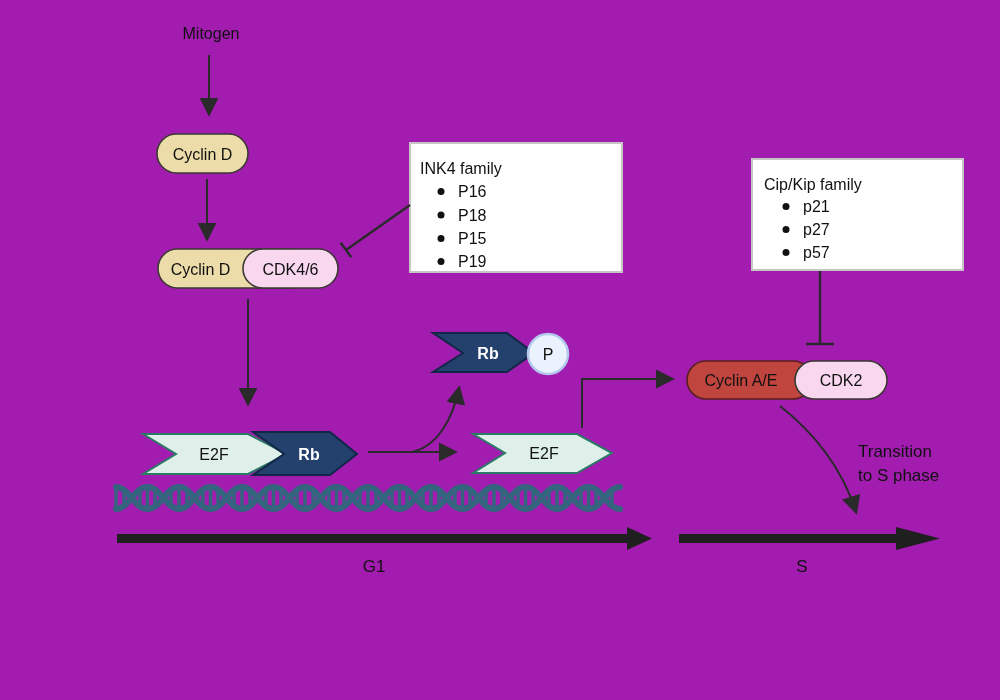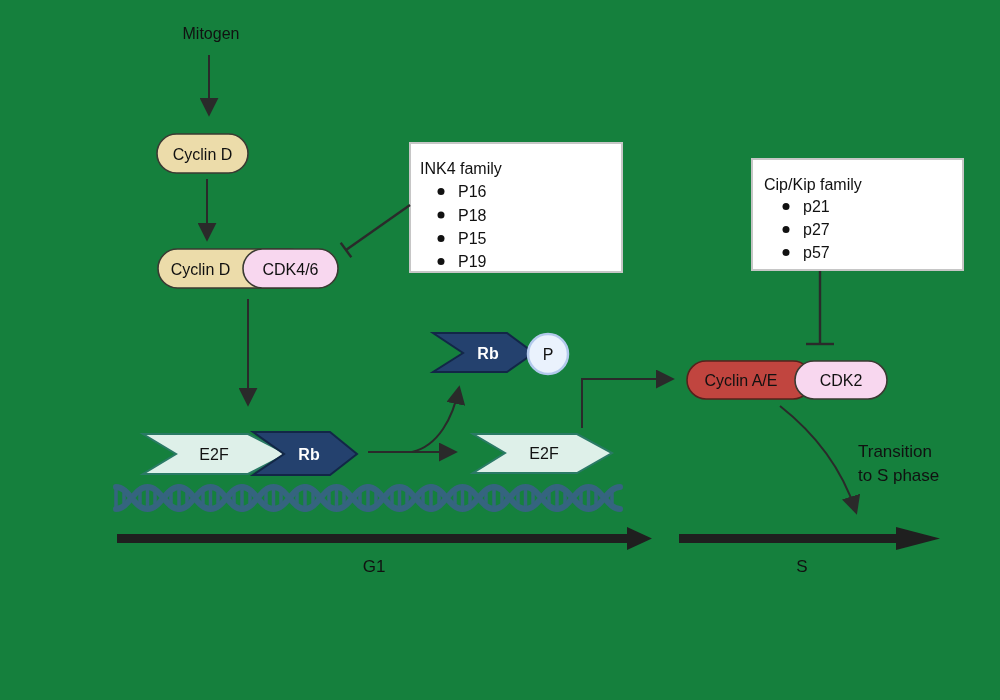--- a/index.html
+++ b/index.html
@@ -1,16 +1,16 @@
 <!DOCTYPE html>
 <html><head>
 <meta charset="utf-8">
 <style>
   html,body{margin:0;padding:0;background:#ffffff;}
-  .stage{position:relative;width:1000px;height:700px;background:#15803d;overflow:hidden;
+  .stage{position:relative;width:1000px;height:700px;background:#a21caf;overflow:hidden;
          font-family:"Liberation Sans", sans-serif;}
   svg text{font-family:"Liberation Sans", sans-serif;fill:#111111;}
   .lbl{font-size:16px;}
   .lbl-lg{font-size:17px;}
   .lbl-white{fill:#ffffff;font-size:16px;font-weight:600;}
   .pill{stroke:#3a3a32;stroke-width:1.6;}
   .pill-red{stroke:#57201c;stroke-width:1.6;}
   .chev-green{stroke:#2a7a65;stroke-width:2;}
   .chev-navy{stroke:#122747;stroke-width:2;}
   .conn{stroke:#2a2a2a;stroke-width:2;fill:none;}

